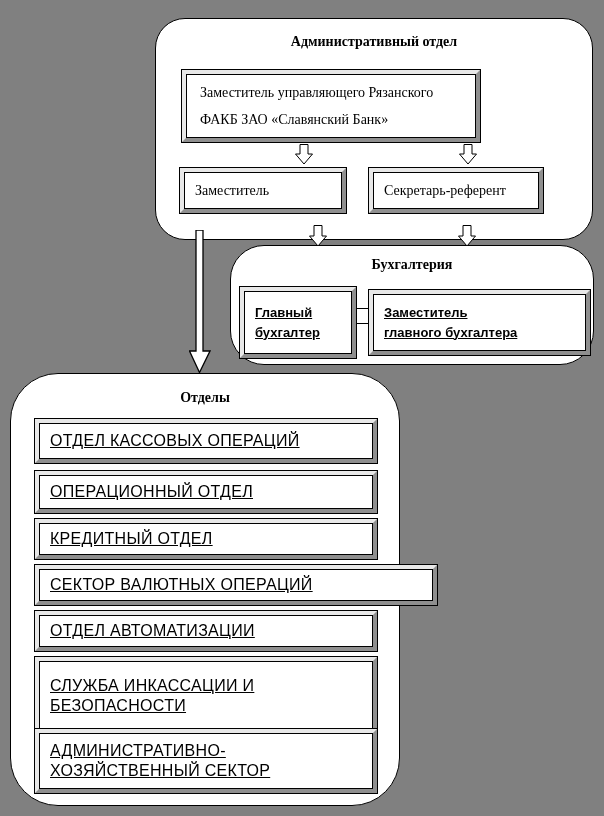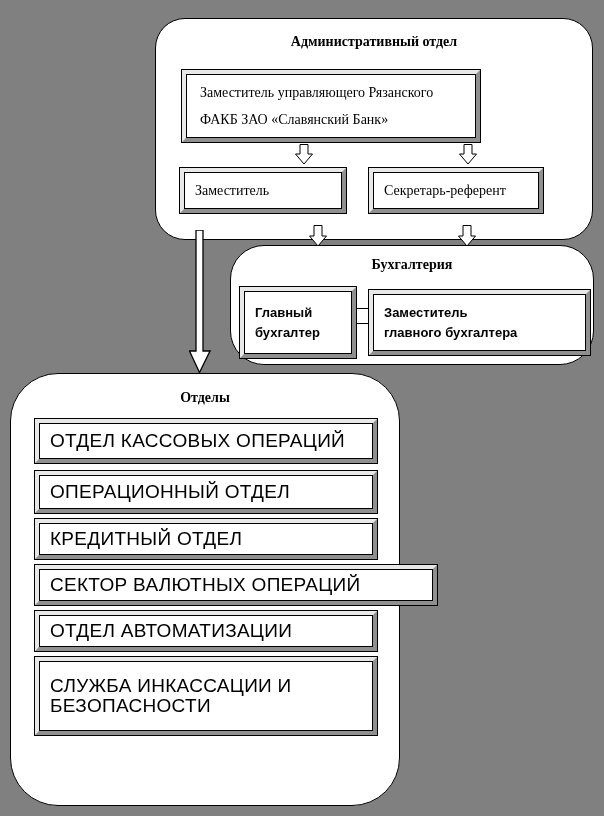--- a/index.html
+++ b/index.html
@@ -10,25 +10,25 @@
   .ptitle{position:absolute;left:0;right:0;text-align:center;font-weight:bold;font-size:14px;
           font-family:"Liberation Serif",serif;}
   
   .b3{position:absolute;border:1px solid #000;background:#fff;box-sizing:border-box;}
   .b3>.bm{width:100%;height:100%;box-sizing:border-box;border:4px solid;
           border-color:#e8e8e8 #8f8f8f #8f8f8f #e8e8e8;}
   .bm>.bi{width:100%;height:100%;box-sizing:border-box;border:1px solid #000;background:#fff;
           display:flex;align-items:center;padding:4px 10px;overflow:hidden;}
   .preline{white-space:pre-line;}
   .serif{font-family:"Liberation Serif",serif;}
-  .sans{font-family:"Liberation Sans",sans-serif;}
+  .sans{font-family:"Liberation Sans",sans-serif;text-decoration:underline;}
   .main-text{font-size:14px;line-height:27px;}
   .sub-text{font-size:14px;}
   .acct-text{font-size:13px;font-weight:bold;line-height:20px;}
-  .dept-text{font-size:19px;line-height:20px;letter-spacing:0.3px;}
+  .dept-text{font-size:16px;line-height:20px;letter-spacing:0.3px;}
   .arrow{position:absolute;}
   .connector{position:absolute;background:#fff;border:1px solid #000;box-sizing:border-box;}
 </style>
 </head>
 <body>
 
 <div class="stage">
 
   <div class="panel" style="left:155px;top:18px;width:438px;height:222px;border-radius:30px;">
     <div class="ptitle" style="top:15px;">Административный отдел</div>
@@ -122,15 +122,21 @@
         </div>
     </div>
 
     <div class="b3" style="left:23px;top:282px;width:344px;height:80px;">
       <div class="bm">
           <div class="bi sans dept-text preline">СЛУЖБА ИНКАССАЦИИ И
 БЕЗОПАСНОСТИ</div>
         </div>
     </div>
 
+    <div class="b3" style="left:23px;top:354px;width:344px;height:66px;">
+      <div class="bm">
+          <div class="bi sans dept-text preline">АДМИНИСТРАТИВНО-
+ХОЗЯЙСТВЕННЫЙ СЕКТОР</div>
+        </div>
+    </div>
   </div>
 
 </div>
 
 </body></html>

